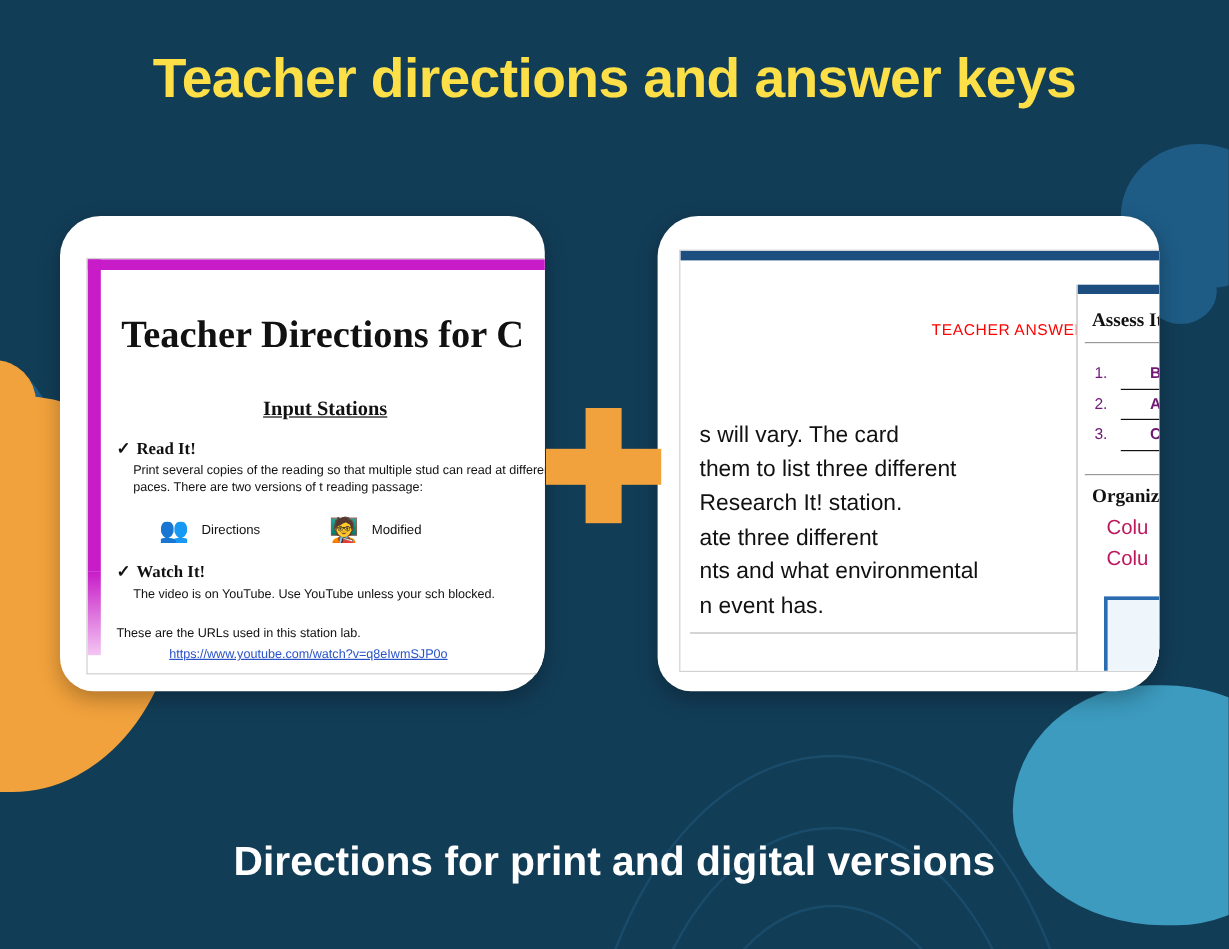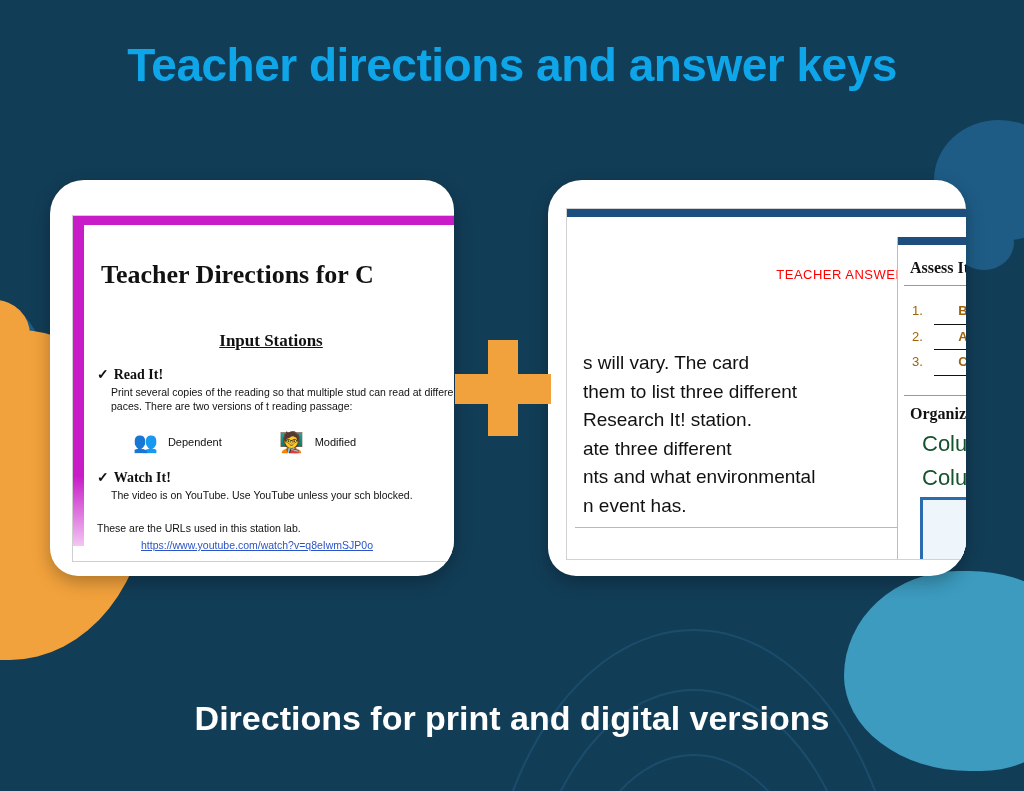--- a/index.html
+++ b/index.html
@@ -80,21 +80,21 @@
     border: 2px solid #2A6A93;
     border-bottom: none;
     border-radius: 50% 50% 0 0 / 100% 100% 0 0;
   }
 
   
   .title {
     position: absolute;
     top: 38px; left: 0; right: 0;
     text-align: center;
-    color: #0ea5e9;
+    color: #fde047;
     font-size: 46px;
     font-weight: bold;
     letter-spacing: -0.5px;
   }
   .subtitle {
     position: absolute;
     bottom: 52px; left: 0; right: 0;
     text-align: center;
     color: #ffffff;
     font-size: 34px;
@@ -153,21 +153,21 @@
     left: 0; top: 260px; width: 11px; height: 70px;
     background: linear-gradient(#C71CC7, #f3c6f3);
   }
 
   .doc-h1 {
     position: absolute;
     left: 28px; top: 44px;
     width: 360px;
     font-family: "Liberation Serif", serif;
     font-weight: bold;
-    font-size: 26px;
+    font-size: 32px;
     color: #111;
     line-height: 1.18;
   }
   .doc-h2 {
     position: absolute;
     left: 28px; top: 115px;
     width: 340px;
     text-align: center;
     font-family: "Liberation Serif", serif;
     font-weight: bold;
@@ -254,32 +254,32 @@
     font-weight: bold;
     font-size: 16px;
     color: #111;
   }
   .sp-rule {
     position: absolute; left: 6px; right: 0;
     border-top: 1px solid #999;
   }
   .sp-list {
     position: absolute; left: 14px; top: 62px;
-    font-size: 13px; color: #a16207; line-height: 1.9;
+    font-size: 13px; color: #701a75; line-height: 1.9;
   }
   .sp-list .num { display: inline-block; width: 22px; }
   .sp-list .ans {
     display: inline-block; width: 58px;
     text-align: center;
     font-weight: bold;
     border-bottom: 1px solid #111;
   }
   .sp-col {
     position: absolute; left: 24px; top: 190px;
-    font-size: 22px; color: #14532d; line-height: 1.55; text-align: right;
+    font-size: 17px; color: #be185d; line-height: 1.55; text-align: right;
   }
   .sp-box {
     position: absolute; left: 22px; top: 260px;
     width: 120px; height: 70px;
     border: 3px solid #2B6CB0;
     background: #eef6fc;
     font-size: 12px;
     color: #111;
     text-align: center;
     padding-top: 10px;
@@ -320,21 +320,21 @@
 
       <div class="doc-h2">Input Stations</div>
 
       <div class="item" style="top:150px;">
         <span class="head"><span class="check">✓</span><span>Read It!</span></span>
         <span class="body">Print several copies of the reading so that multiple  stud        can read at different paces. There are two versions of t                 reading passage:</span>
       </div>
 
       <div class="icon-row">
         <span class="glyph">👥</span>
-        <span class="lbl">Dependent</span>
+        <span class="lbl">Directions</span>
         <span class="glyph">🧑‍🏫</span>
         <span class="lbl">Modified</span>
       </div>
 
       <div class="item" style="top:253px;">
         <span class="head"><span class="check">✓</span><span>Watch It!</span></span>
         <span class="body">The video is on YouTube. Use YouTube unless your sch                blocked.</span>
       </div>
 
       <div class="item" style="top:305px;">These are the URLs used in  this station lab.</div>

